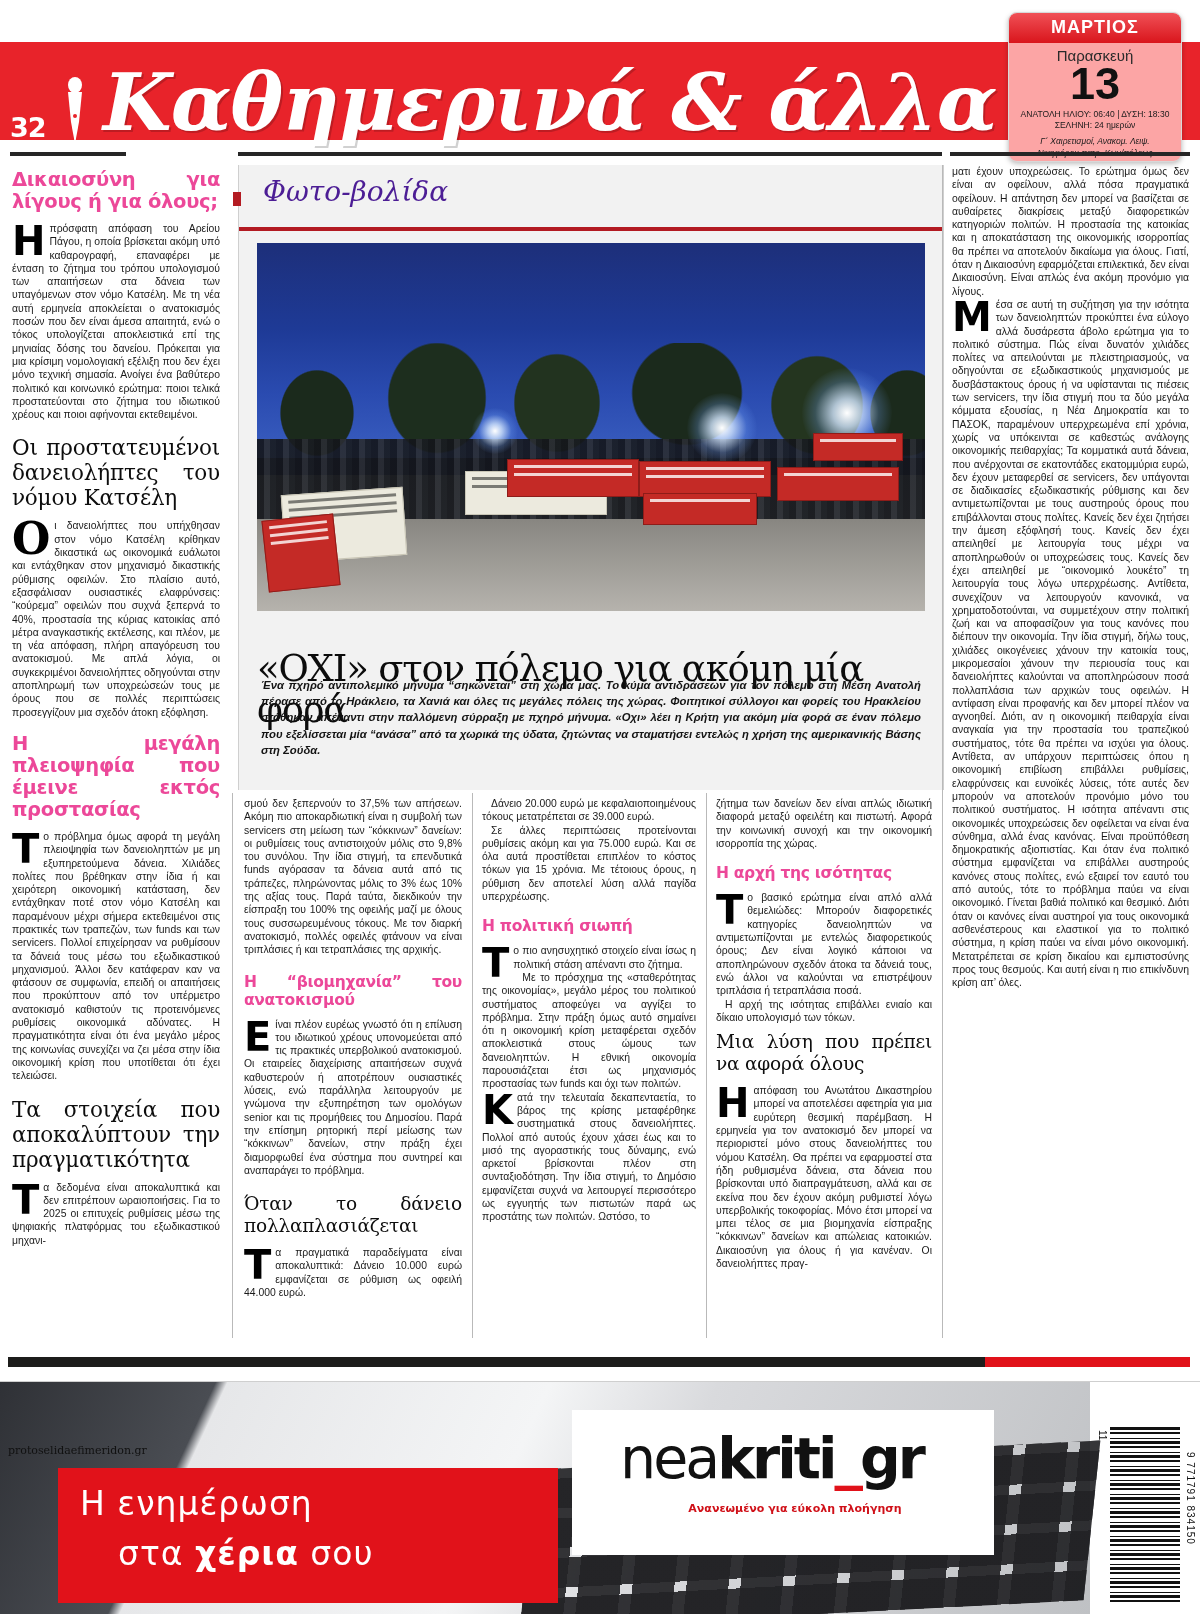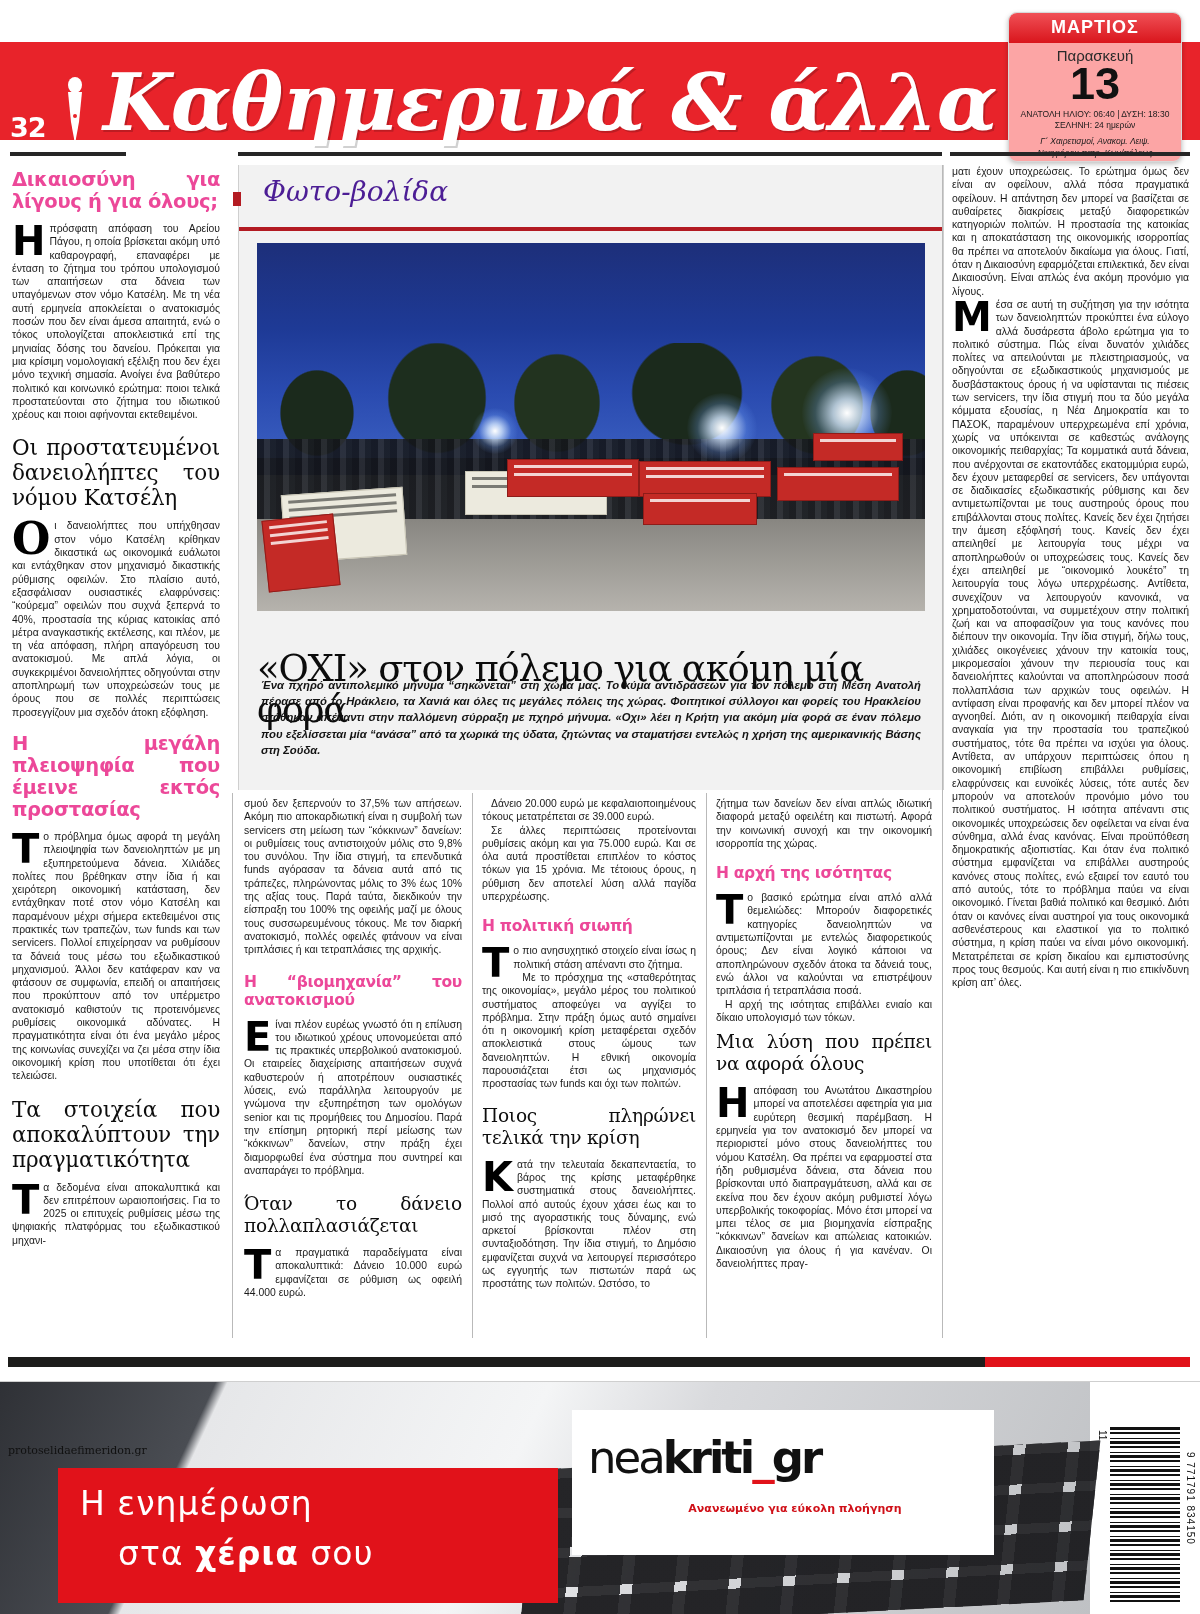--- a/index.html
+++ b/index.html
@@ -81,21 +81,21 @@
      repeating-linear-gradient(90deg,rgba(25,25,28,.92) 0 42px,rgba(230,231,233,.0) 42px 54px),
      repeating-linear-gradient(0deg,rgba(25,25,28,.92) 0 30px,rgba(230,231,233,.0) 30px 40px);
      transform:skewX(-9deg) rotate(-3deg);opacity:.95;}
   .ad-url{position:absolute;left:8px;top:62px;font-family:"DejaVu Serif",serif;font-size:11px;color:#111;}
   .ad-redbox{position:absolute;left:58px;top:86px;width:500px;height:135px;background:#e1121a;}
   .ad-l1{position:absolute;left:80px;top:102px;width:460px;font-family:"DejaVu Sans",sans-serif;font-size:33px;color:#fff;letter-spacing:1px;}
   .ad-l1 b{font-weight:normal;}
   .ad-l2{position:absolute;left:118px;top:152px;width:440px;font-family:"DejaVu Sans",sans-serif;font-size:33px;color:#fff;letter-spacing:1px;}
   .ad-l2 b{font-weight:bold;}
   .ad-logobox{position:absolute;left:572px;top:28px;width:422px;height:145px;background:#fff;}
-  .ad-logo{position:absolute;left:588px;top:44px;width:400px;font-family:"DejaVu Sans",sans-serif;font-size:45px;line-height:64px;color:#111;letter-spacing:-3px;}
+  .ad-logo{position:absolute;left:620px;top:44px;width:400px;font-family:"DejaVu Sans",sans-serif;font-size:57px;line-height:64px;color:#111;letter-spacing:-3px;}
   .ad-logo b{font-weight:bold;}
   .ad-logo .ul{color:#e1121a;}
   .ad-tag{position:absolute;left:600px;top:120px;width:390px;text-align:center;font-family:"DejaVu Sans",sans-serif;font-weight:bold;font-size:11px;color:#d01018;}
   .barcode{position:absolute;right:20px;top:44px;width:70px;height:176px;background:
      repeating-linear-gradient(0deg,#111 0 2px,#fff 2px 4px,#111 4px 7px,#fff 7px 9px,#111 9px 10px,#fff 10px 14px);}
   .bc-num{position:absolute;right:4px;top:70px;font-family:"Liberation Sans",sans-serif;font-size:10px;color:#111;writing-mode:vertical-rl;letter-spacing:1px;}
   .bc-11{position:absolute;right:92px;top:48px;font-family:"Liberation Sans",sans-serif;font-size:10px;color:#111;writing-mode:vertical-rl;}
 </style>
 </head>
 <body>
@@ -211,21 +211,20 @@
     <h2 class="hd-serif sm" style="margin-top:16px">Όταν το δάνειο πολλαπλασιάζεται</h2>
     <p class="noind"><span class="dropcap sans">Τ</span><span>α πραγματικά παραδείγματα είναι αποκαλυπτικά: Δάνειο 10.000 ευρώ εμφανίζεται σε ρύθμιση ως οφειλή 44.000 ευρώ.</span></p>
   </div>
 
   <div class="col coltext" style="left:482px;top:632px;width:214px;">
     <p>Δάνειο 20.000 ευρώ με κεφαλαιοποιημένους τόκους μετατρέπεται σε 39.000 ευρώ.</p>
     <p>Σε άλλες περιπτώσεις προτείνονται ρυθμίσεις ακόμη και για 75.000 ευρώ. Και σε όλα αυτά προστίθεται επιπλέον το κόστος τόκων για 15 χρόνια. Με τέτοιους όρους, η ρύθμιση δεν αποτελεί λύση αλλά παγίδα υπερχρέωσης.</p>
     <h2 class="hd-sans sm" style="margin-top:14px">Η πολιτική σιωπή</h2>
     <p class="noind"><span class="dropcap sans">Τ</span><span>ο πιο ανησυχητικό στοιχείο είναι ίσως η πολιτική στάση απέναντι στο ζήτημα.</span></p>
     <p>Με το πρόσχημα της «σταθερότητας της οικονομίας», μεγάλο μέρος του πολιτικού συστήματος αποφεύγει να αγγίξει το πρόβλημα. Στην πράξη όμως αυτό σημαίνει ότι η οικονομική κρίση μεταφέρεται σχεδόν αποκλειστικά στους ώμους των δανειοληπτών. Η εθνική οικονομία παρουσιάζεται έτσι ως μηχανισμός προστασίας των funds και όχι των πολιτών.</p>
-    <h2 class="hd-serif sm" style="margin-top:14px">Ποιος πληρώνει τελικά την κρίση</h2>
     <p class="noind"><span class="dropcap sans">Κ</span><span>ατά την τελευταία δεκαπενταετία, το βάρος της κρίσης μεταφέρθηκε συστηματικά στους δανειολήπτες. Πολλοί από αυτούς έχουν χάσει έως και το μισό της αγοραστικής τους δύναμης, ενώ αρκετοί βρίσκονται πλέον στη συνταξιοδότηση. Την ίδια στιγμή, το Δημόσιο εμφανίζεται συχνά να λειτουργεί περισσότερο ως εγγυητής των πιστωτών παρά ως προστάτης των πολιτών. Ωστόσο, το</span></p>
   </div>
 
   <div class="col coltext" style="left:716px;top:632px;width:216px;">
     <p class="noind">ζήτημα των δανείων δεν είναι απλώς ιδιωτική διαφορά μεταξύ οφειλέτη και πιστωτή. Αφορά την κοινωνική συνοχή και την οικονομική ισορροπία της χώρας.</p>
     <h2 class="hd-sans sm" style="margin-top:14px">Η αρχή της ισότητας</h2>
     <p class="noind"><span class="dropcap sans">Τ</span><span>ο βασικό ερώτημα είναι απλό αλλά θεμελιώδες: Μπορούν διαφορετικές κατηγορίες δανειοληπτών να αντιμετωπίζονται με εντελώς διαφορετικούς όρους; Δεν είναι λογικό κάποιοι να αποπληρώνουν σχεδόν άτοκα τα δάνειά τους, ενώ άλλοι να καλούνται να επιστρέψουν τριπλάσια ή τετραπλάσια ποσά.</span></p>
     <p>Η αρχή της ισότητας επιβάλλει ενιαίο και δίκαιο υπολογισμό των τόκων.</p>
     <h2 class="hd-serif sm" style="margin-top:7px">Μια λύση που πρέπει να αφορά όλους</h2>
     <p class="noind"><span class="dropcap sans">Η</span><span>απόφαση του Ανωτάτου Δικαστηρίου μπορεί να αποτελέσει αφετηρία για μια ευρύτερη θεσμική παρέμβαση. Η ερμηνεία για τον ανατοκισμό δεν μπορεί να περιοριστεί μόνο στους δανειολήπτες του νόμου Κατσέλη. Θα πρέπει να εφαρμοστεί στα ήδη ρυθμισμένα δάνεια, στα δάνεια που βρίσκονται υπό διαπραγμάτευση, αλλά και σε εκείνα που δεν έχουν ακόμη ρυθμιστεί λόγω υπερβολικής τοκοφορίας. Μόνο έτσι μπορεί να μπει τέλος σε μια βιομηχανία είσπραξης “κόκκινων” δανείων και απώλειας κατοικιών. Δικαιοσύνη για όλους ή για κανέναν. Οι δανειολήπτες πραγ-</span></p>

